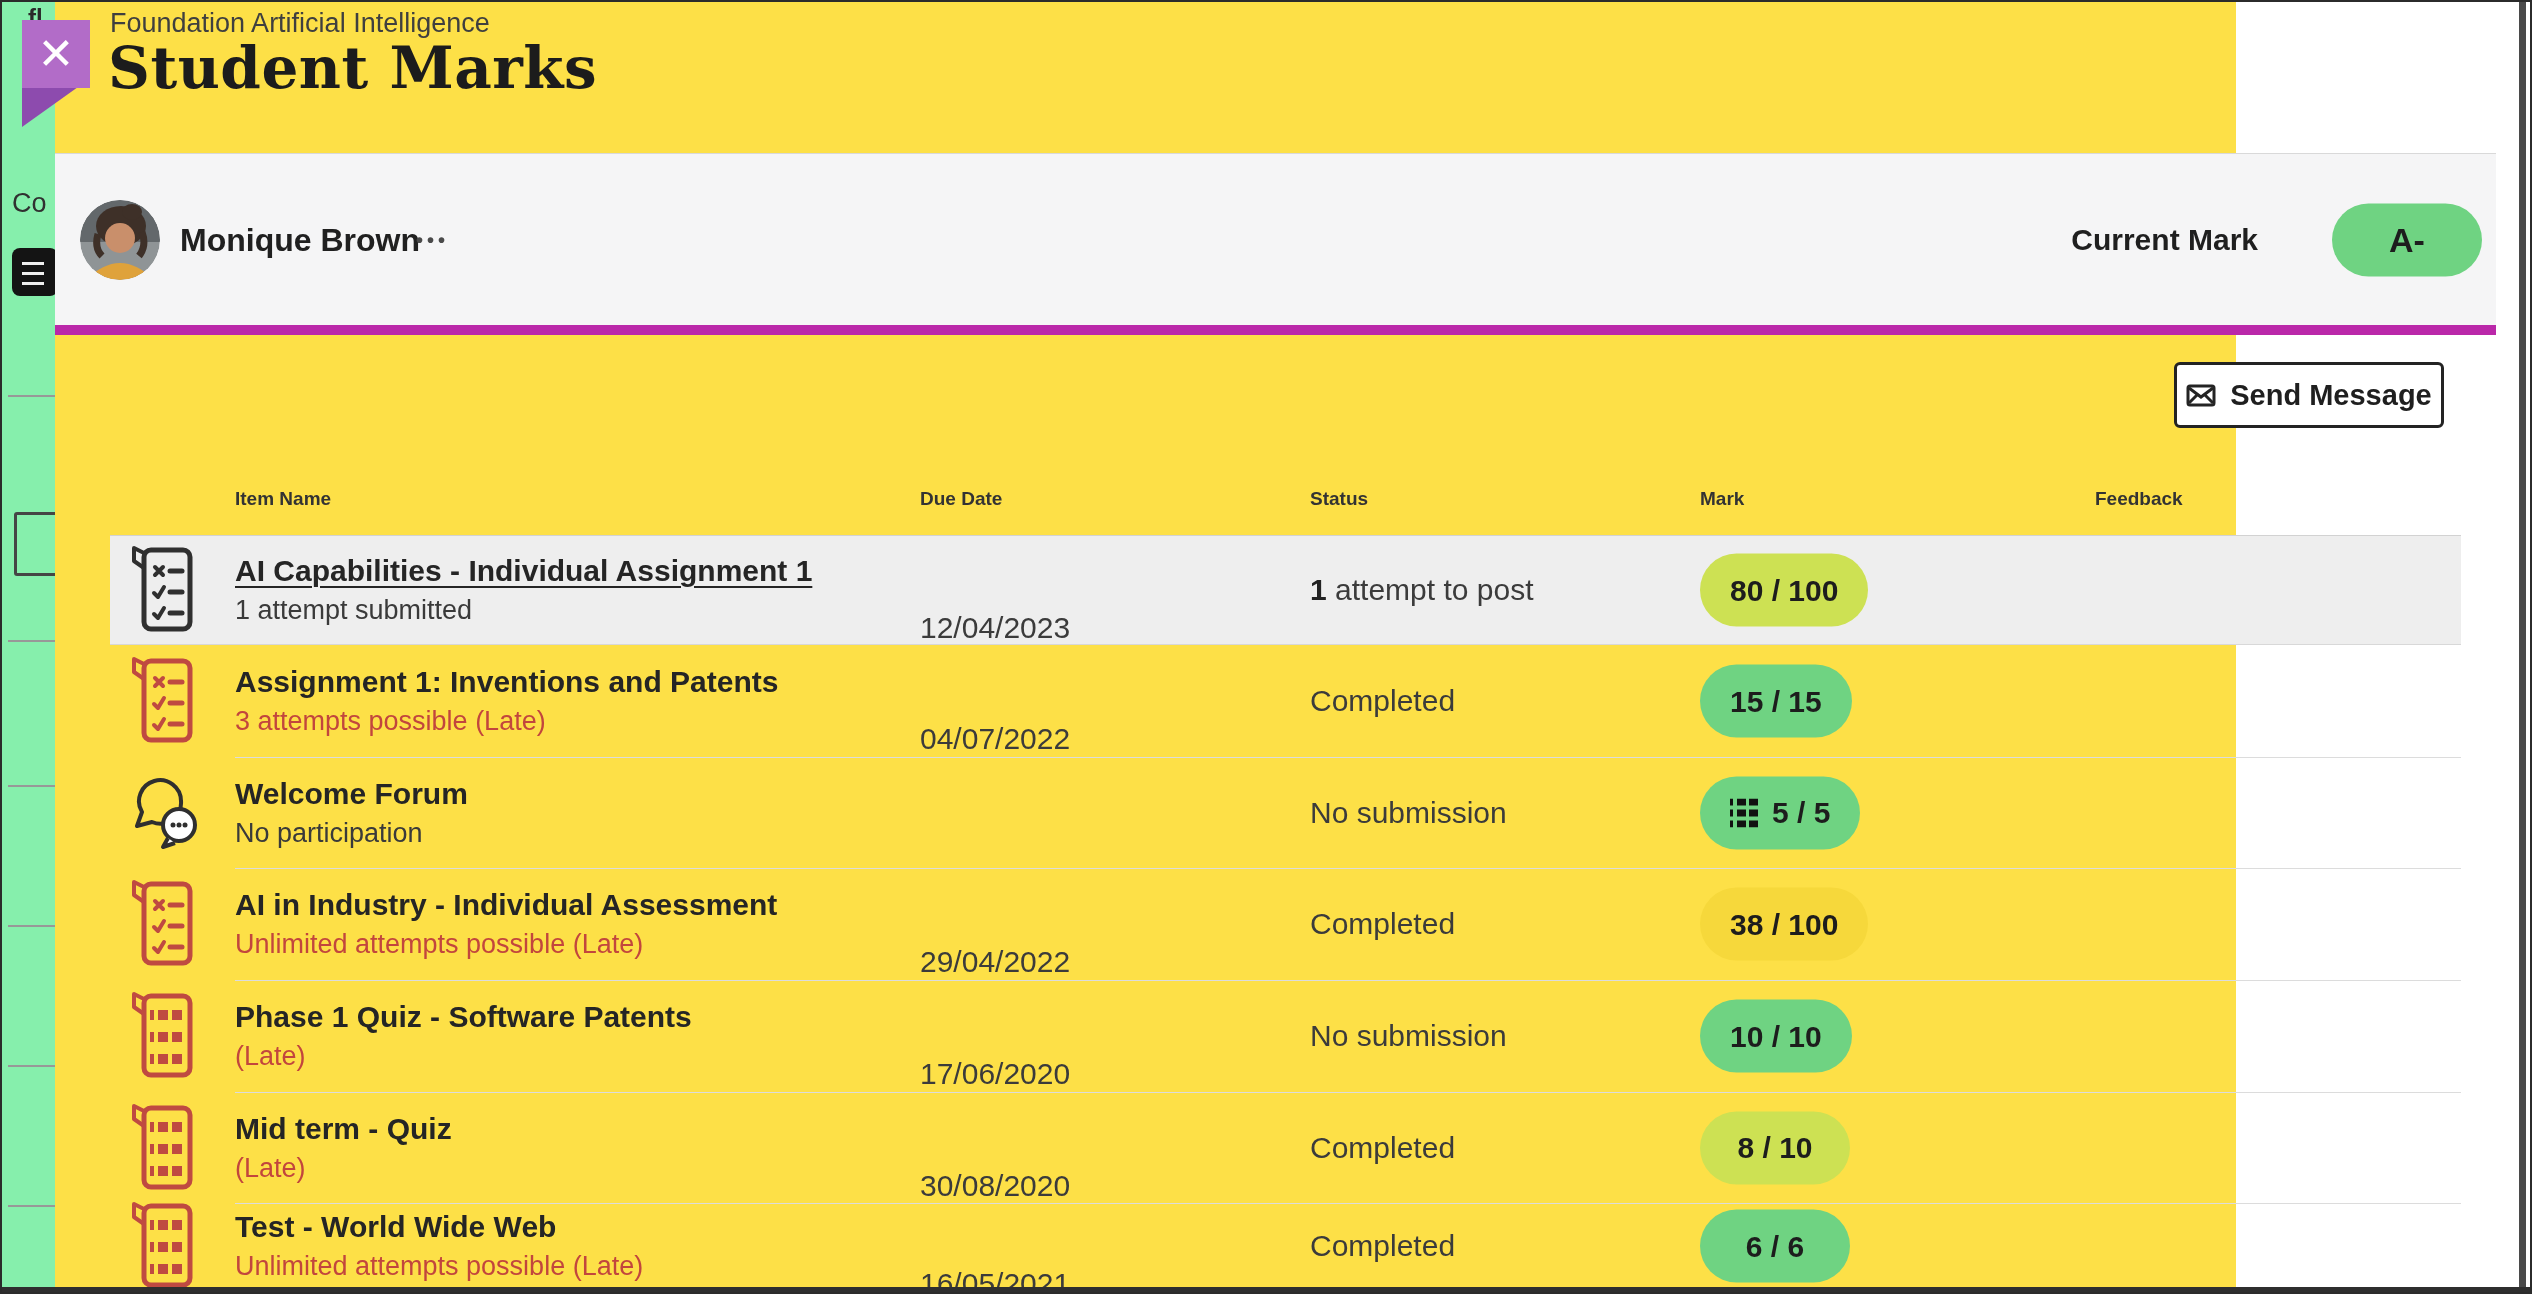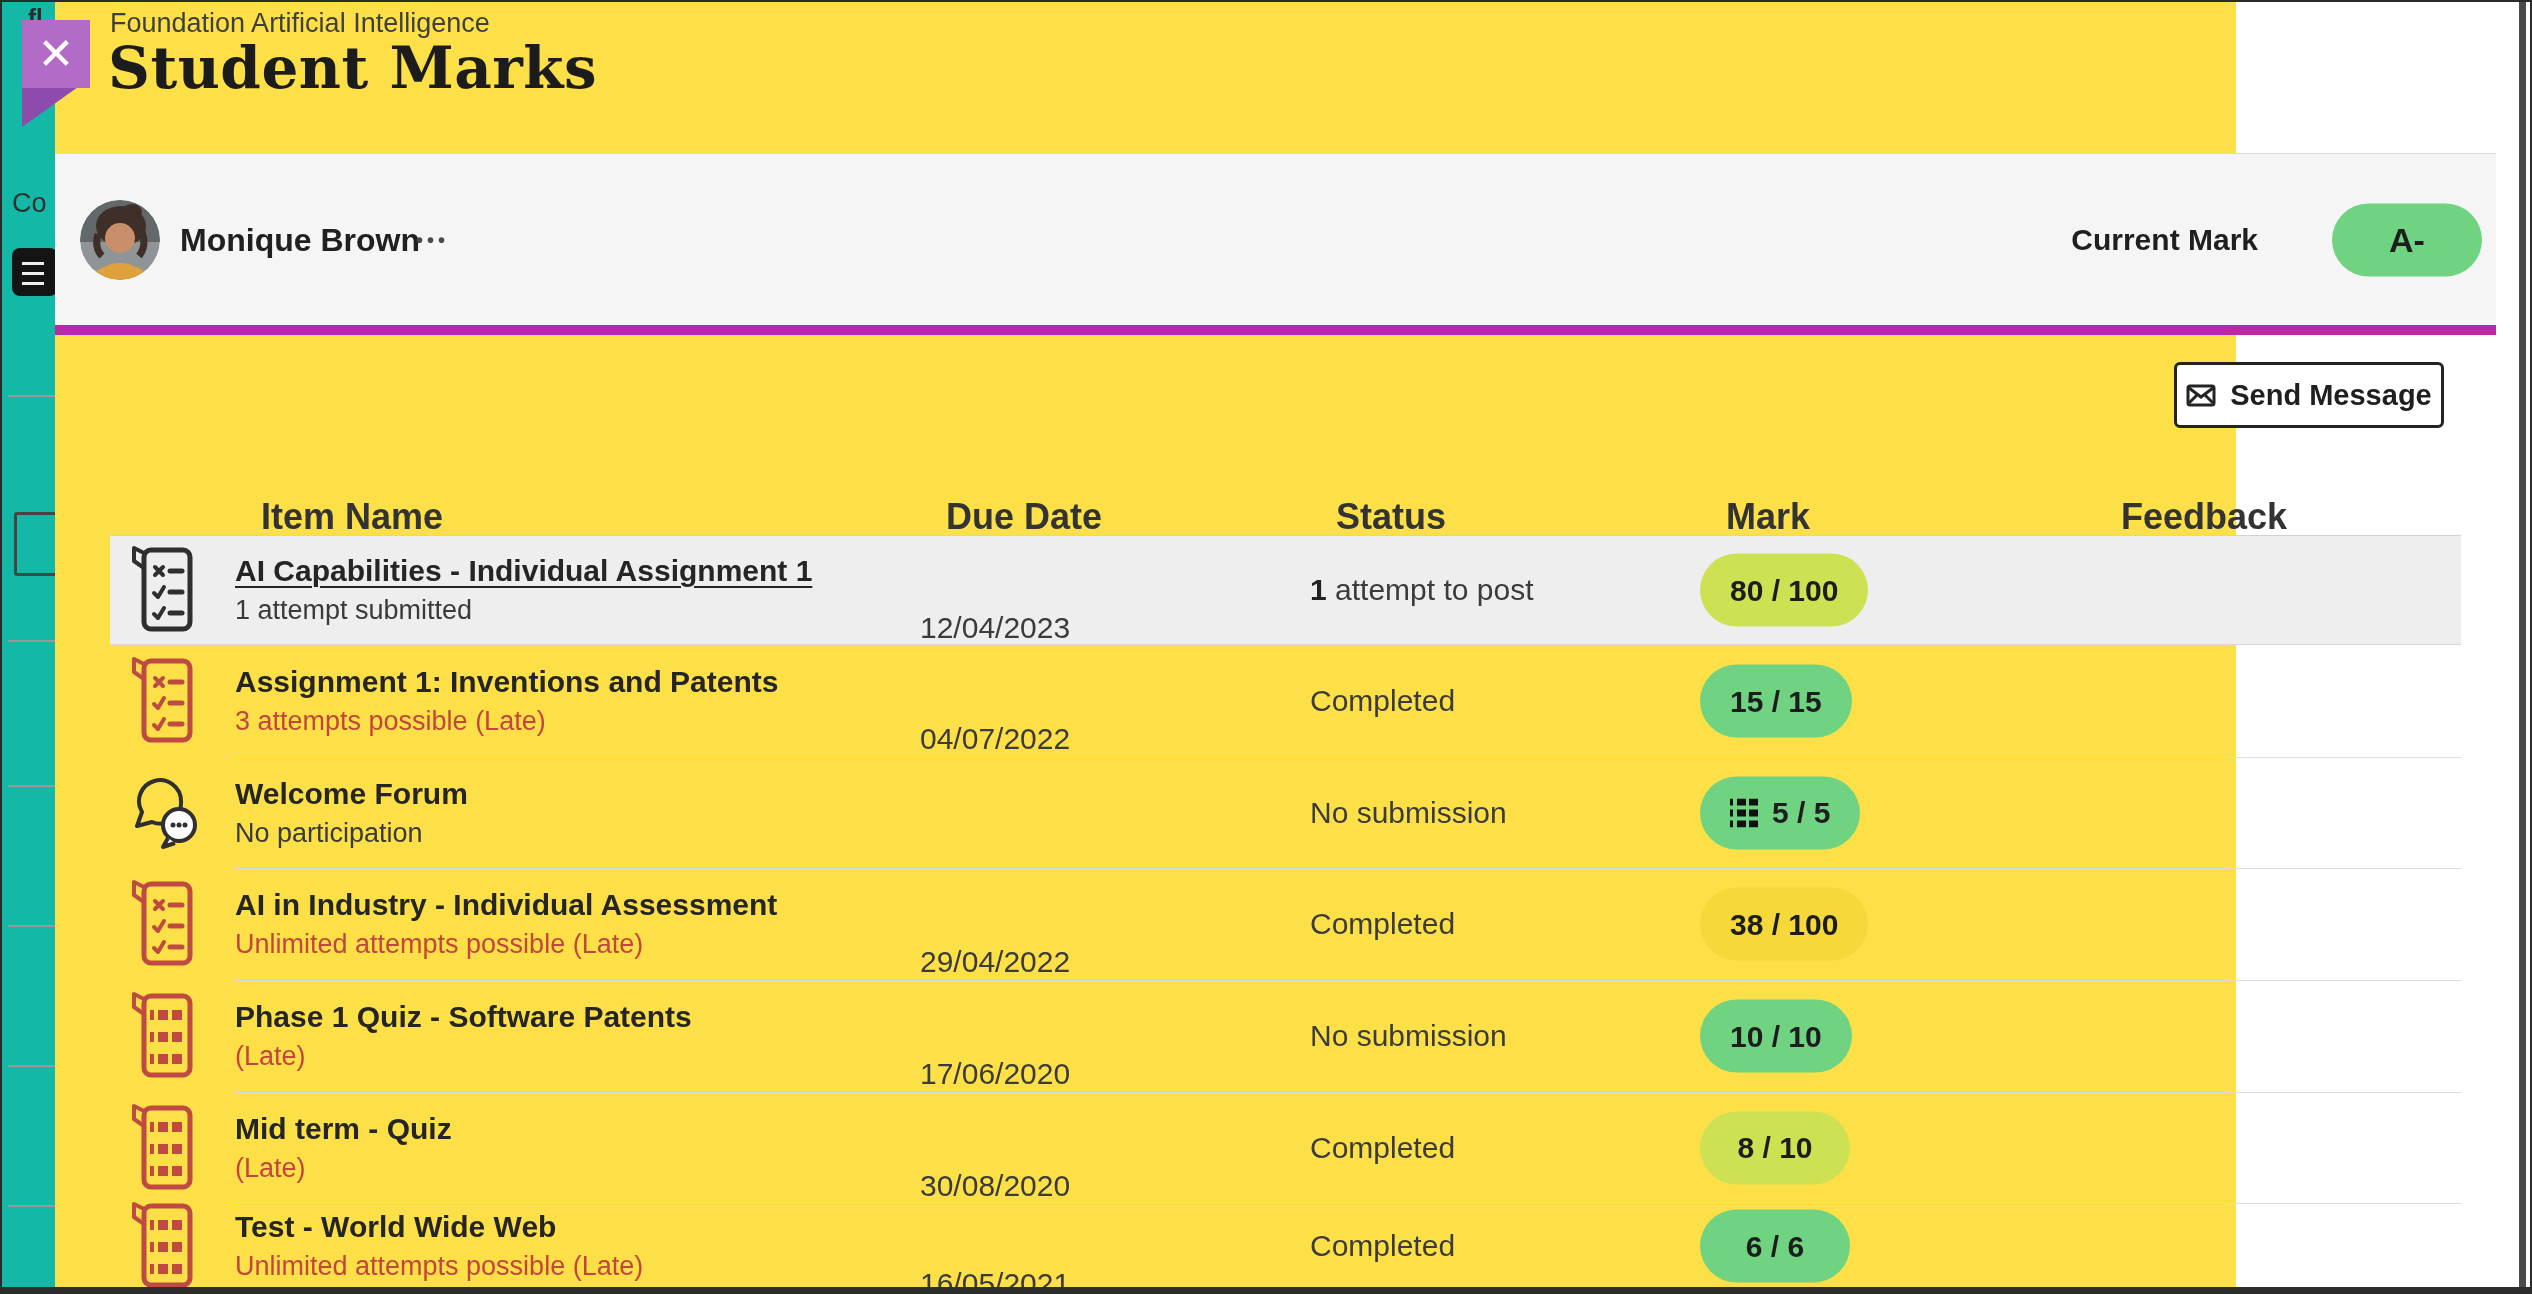--- a/index.html
+++ b/index.html
@@ -6,21 +6,21 @@
   body{
     width:2532px;height:1294px;overflow:hidden;position:relative;
     background:#ffffff;font-family:"Liberation Sans",sans-serif;color:#262626;
   }
   
   #frame{position:absolute;inset:0;border:2px solid #2b2b2b;z-index:60;pointer-events:none;}
   #right-edge{position:absolute;left:2519px;top:0;width:7px;height:100%;background:#4a4a4a;z-index:55;}
   #bottom-edge{position:absolute;left:0;top:1287px;width:100%;height:7px;background:#2e2e2e;z-index:55;}
 
   
-  #underlay{position:absolute;left:0;top:0;width:55px;height:100%;background:#14b8a6;z-index:1;overflow:hidden;}
+  #underlay{position:absolute;left:0;top:0;width:55px;height:100%;background:#86efac;z-index:1;overflow:hidden;}
   .u-fl{position:absolute;left:28px;top:4px;font-size:24px;font-weight:600;color:#2a2a2a;}
   .u-co{position:absolute;left:12px;top:188px;font-size:27px;color:#303030;}
   .u-menu-btn{position:absolute;left:12px;top:248px;width:46px;height:48px;background:#141414;border-radius:8px;}
   .u-menu-btn i{display:block;width:22px;height:3px;background:#efefef;margin:7px 0 0 10px;}
   .u-menu-btn i:first-child{margin-top:14px;}
   .u-card{position:absolute;left:14px;top:512px;width:60px;height:58px;border:3px solid #454545;border-radius:3px;}
   .u-line{position:absolute;left:8px;width:47px;height:2px;background:#989898;}
 
   
   #panel{position:absolute;left:55px;top:0;width:2181px;height:1294px;background:#fde047;z-index:2;}
@@ -52,21 +52,21 @@
 
   .accent-bar{position:absolute;left:0;top:325px;width:2441px;height:10px;background:var(--accent-magenta,#ba28a9);}
 
   .send-btn{position:absolute;left:2119px;top:362px;width:270px;height:66px;background:#fff;
     border:3px solid #232323;border-radius:6px;display:flex;align-items:center;justify-content:center;gap:14px;
     font-family:"Liberation Sans",sans-serif;font-size:29px;font-weight:600;color:#1f1f1f;cursor:pointer;box-sizing:border-box;}
 
   
   #marks-table{position:absolute;left:55px;top:488px;width:2351px;}
   #header-row{position:relative;height:47px;}
-  .col-h{position:absolute;top:8px;font-size:36px;font-weight:600;color:#333;margin-left:26px;}
+  .col-h{position:absolute;top:0;font-size:19px;font-weight:600;color:#333;}
   .row{position:relative;box-sizing:border-box;}
   .row.selected{background:var(--selected-row,#eeeeee);border-bottom:1px solid #d8d8d8;}
   .row.first{border-top:1px solid #d2d2d2;}
   .row.lined::before{content:"";position:absolute;left:125px;right:0;top:0;height:1px;background:#dcdcdc;}
   .c-icon{position:absolute;left:20px;top:50%;transform:translateY(-50%);line-height:0;}
   .ic-dark{color:#2f2f2f;}
   .ic-red{color:var(--icon-red,#bf4a41);}
   .c-name{position:absolute;left:125px;top:50%;transform:translateY(-50%);}
   .item-name{font-size:30px;font-weight:600;color:#252525;display:inline-block;}
   a.item-name{color:#252525;text-decoration:underline;text-underline-offset:5px;text-decoration-thickness:2px;cursor:pointer;}

